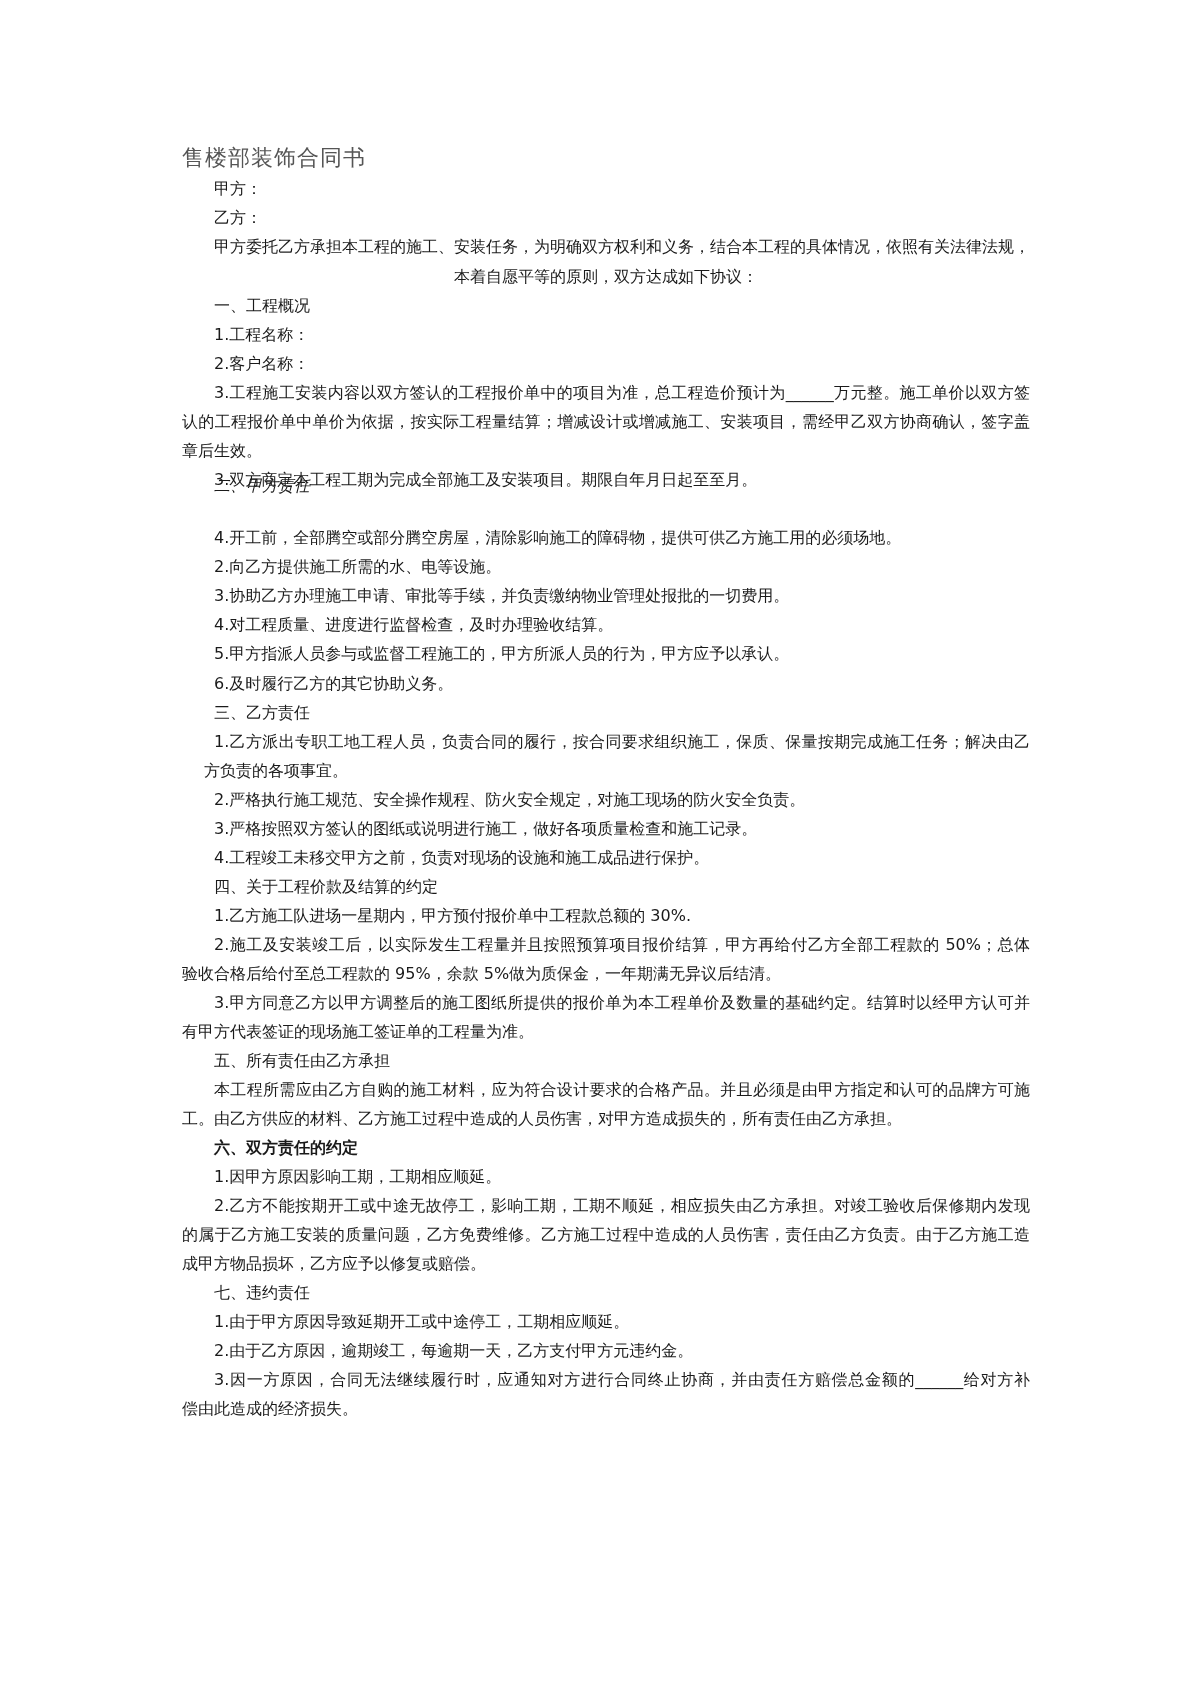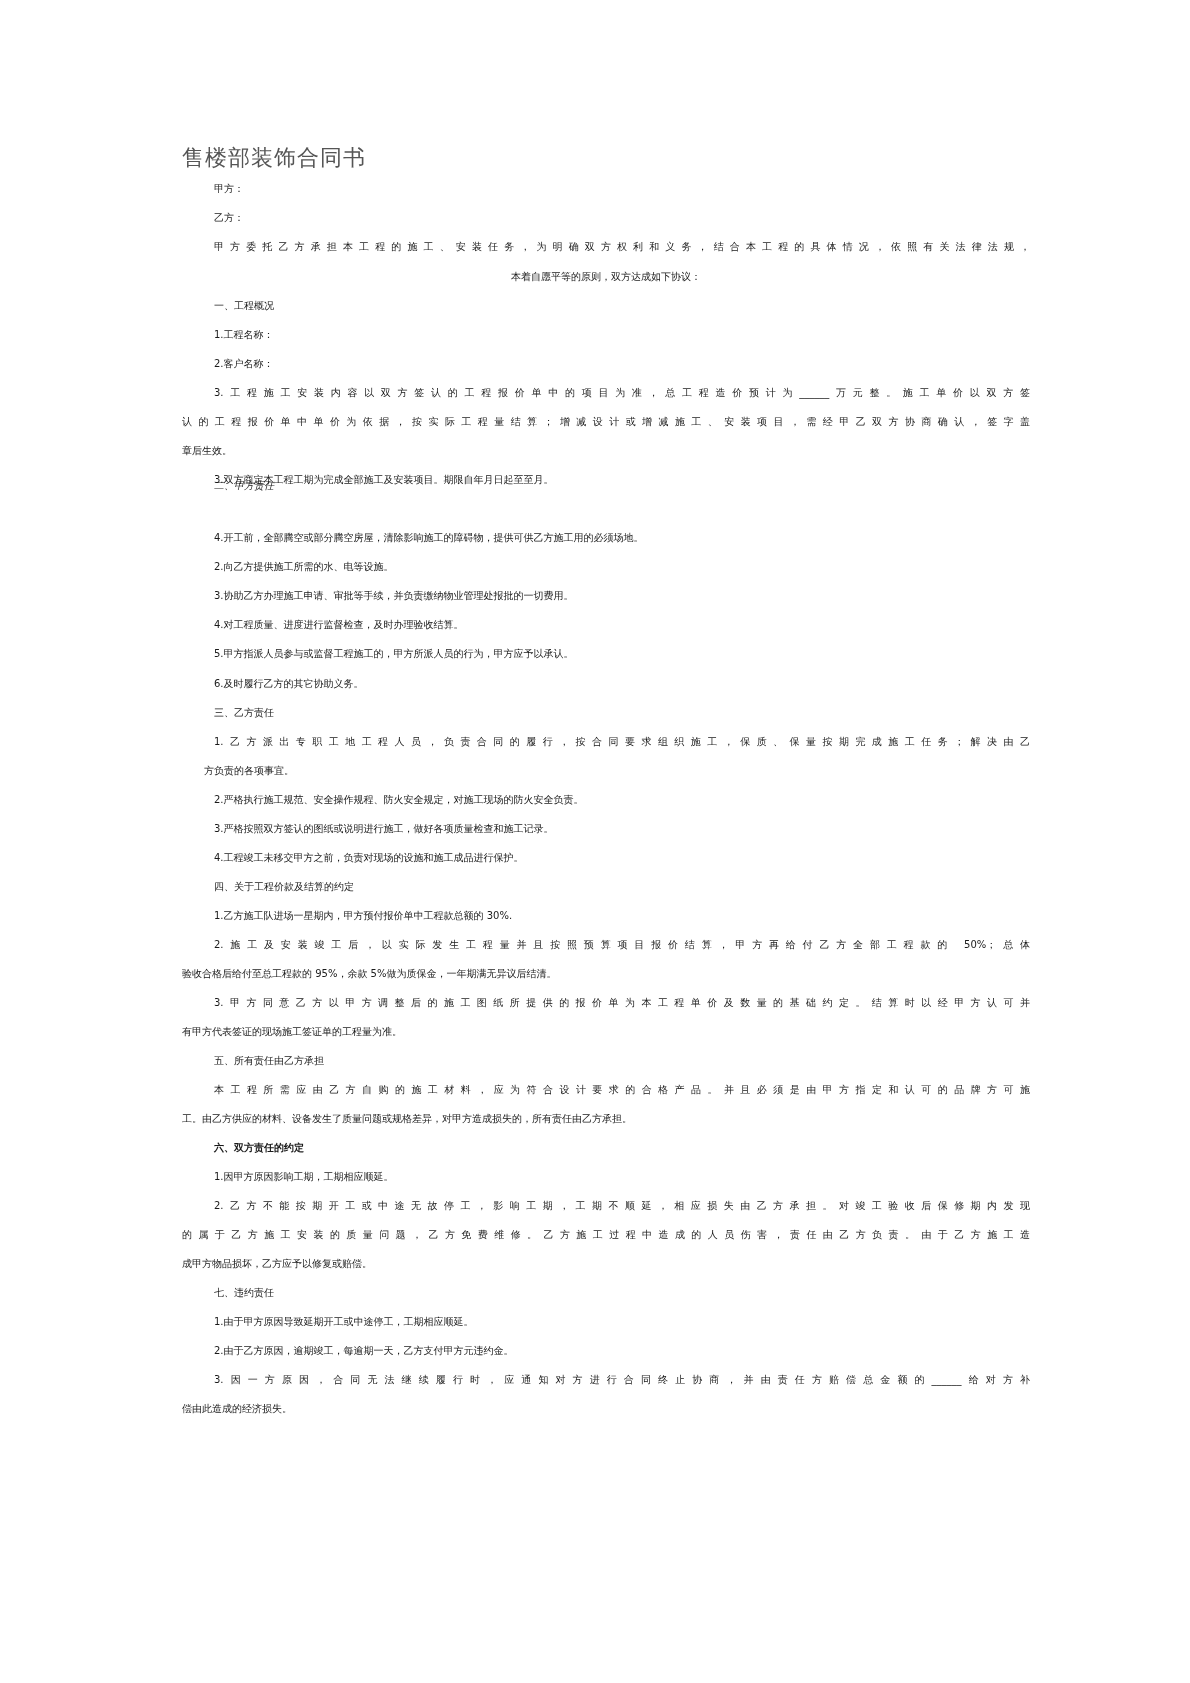--- a/index.html
+++ b/index.html
@@ -6,21 +6,21 @@
   body { width: 1190px; height: 1683px; position: relative; overflow: hidden; }
   .page { position: absolute; left: 0; top: 0; width: 1010px; height: 1683px; background: #fff; }
   .title {
     position: absolute; left: 182px; top: 143px;
     font-family: "DejaVu Serif", "Liberation Serif", serif;
     font-size: 22px; color: #555555; letter-spacing: 1px; white-space: nowrap;
   }
   .line {
     position: absolute; left: 182px; width: 848px;
     font-family: "DejaVu Sans", "Liberation Sans", sans-serif;
-    font-size: 10px; color: #1a1a1a; white-space: nowrap; line-height: 20px;
+    font-size: 16px; color: #1a1a1a; white-space: nowrap; line-height: 20px;
   }
   .indent { left: 214px; width: 816px; }
   .just { text-align: justify; text-align-last: justify; }
 </style>
 </head>
 <body>
 
 <div class="page">
   <div class="title">售楼部装饰合同书</div>
   <div id="body-lines">
@@ -49,21 +49,21 @@
       <div class="line indent" style="top: 819px;">3.严格按照双方签认的图纸或说明进行施工，做好各项质量检查和施工记录。</div>
       <div class="line indent" style="top: 848px;">4.工程竣工未移交甲方之前，负责对现场的设施和施工成品进行保护。</div>
       <div class="line indent" style="top: 877px;">四、关于工程价款及结算的约定</div>
       <div class="line indent" style="top: 906px;">1.乙方施工队进场一星期内，甲方预付报价单中工程款总额的 30%.</div>
       <div class="line indent just" style="top: 935px;">2.施工及安装竣工后，以实际发生工程量并且按照预算项目报价结算，甲方再给付乙方全部工程款的 50%；总体</div>
       <div class="line" style="top: 964px;">验收合格后给付至总工程款的 95%，余款 5%做为质保金，一年期满无异议后结清。</div>
       <div class="line indent just" style="top: 993px;">3.甲方同意乙方以甲方调整后的施工图纸所提供的报价单为本工程单价及数量的基础约定。结算时以经甲方认可并</div>
       <div class="line" style="top: 1022px;">有甲方代表签证的现场施工签证单的工程量为准。</div>
       <div class="line indent" style="top: 1051px;">五、所有责任由乙方承担</div>
       <div class="line indent just" style="top: 1080px;">本工程所需应由乙方自购的施工材料，应为符合设计要求的合格产品。并且必须是由甲方指定和认可的品牌方可施</div>
-      <div class="line" style="top: 1109px;">工。由乙方供应的材料、设备发生了质量问题或规格差异，对甲方造成损失的，所有责任由乙方承担。</div>
+      <div class="line" style="top: 1109px;">工。由乙方供应的材料、乙方施工过程中造成的人员伤害，对甲方造成损失的，所有责任由乙方承担。</div>
       <div class="line indent" style="top: 1138px; font-weight: bold;">六、双方责任的约定</div>
       <div class="line indent" style="top: 1167px;">1.因甲方原因影响工期，工期相应顺延。</div>
       <div class="line indent just" style="top: 1196px;">2.乙方不能按期开工或中途无故停工，影响工期，工期不顺延，相应损失由乙方承担。对竣工验收后保修期内发现</div>
       <div class="line just" style="top: 1225px;">的属于乙方施工安装的质量问题，乙方免费维修。乙方施工过程中造成的人员伤害，责任由乙方负责。由于乙方施工造</div>
       <div class="line" style="top: 1254px;">成甲方物品损坏，乙方应予以修复或赔偿。</div>
       <div class="line indent" style="top: 1283px;">七、违约责任</div>
       <div class="line indent" style="top: 1312px;">1.由于甲方原因导致延期开工或中途停工，工期相应顺延。</div>
       <div class="line indent" style="top: 1341px;">2.由于乙方原因，逾期竣工，每逾期一天，乙方支付甲方元违约金。</div>
       <div class="line indent just" style="top: 1370px;">3.因一方原因，合同无法继续履行时，应通知对方进行合同终止协商，并由责任方赔偿总金额的______给对方补</div>
       <div class="line" style="top: 1399px;">偿由此造成的经济损失。</div>

